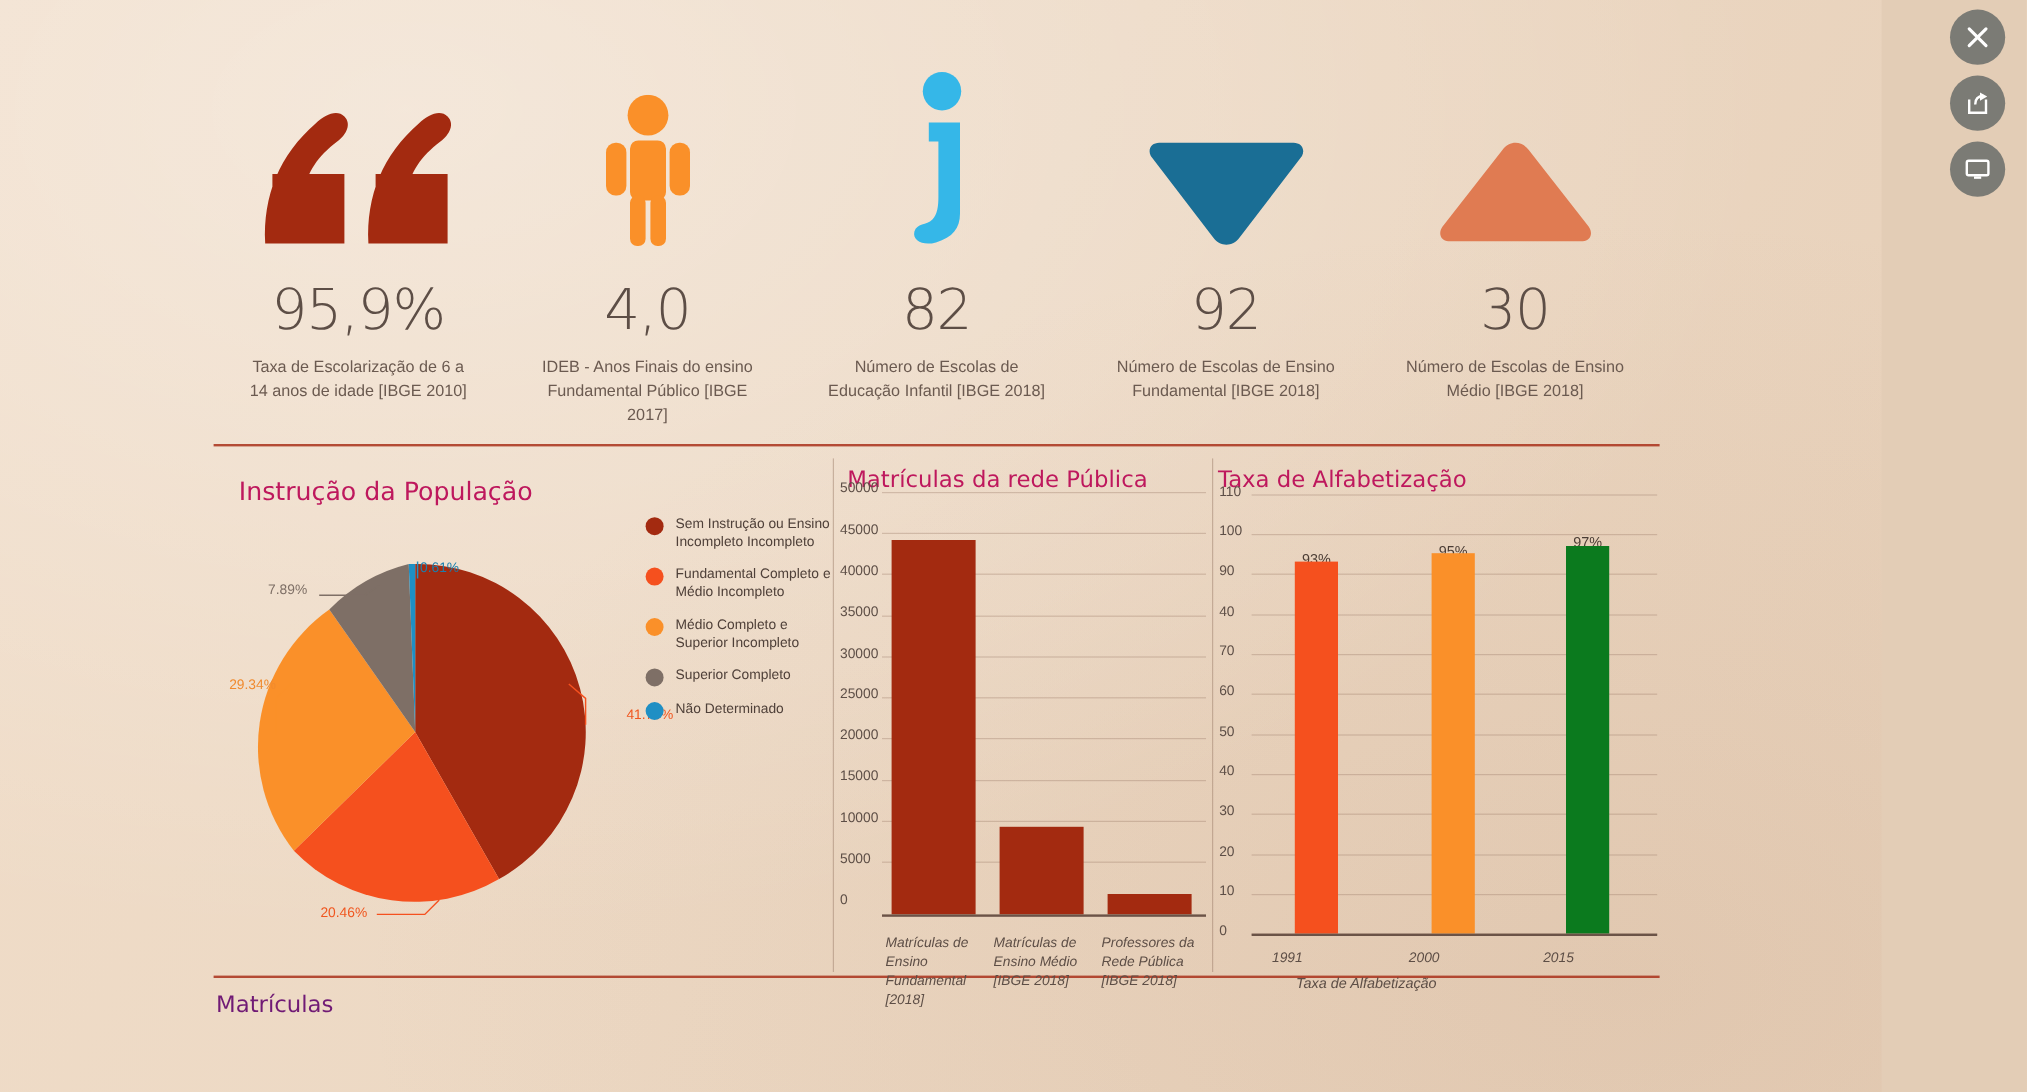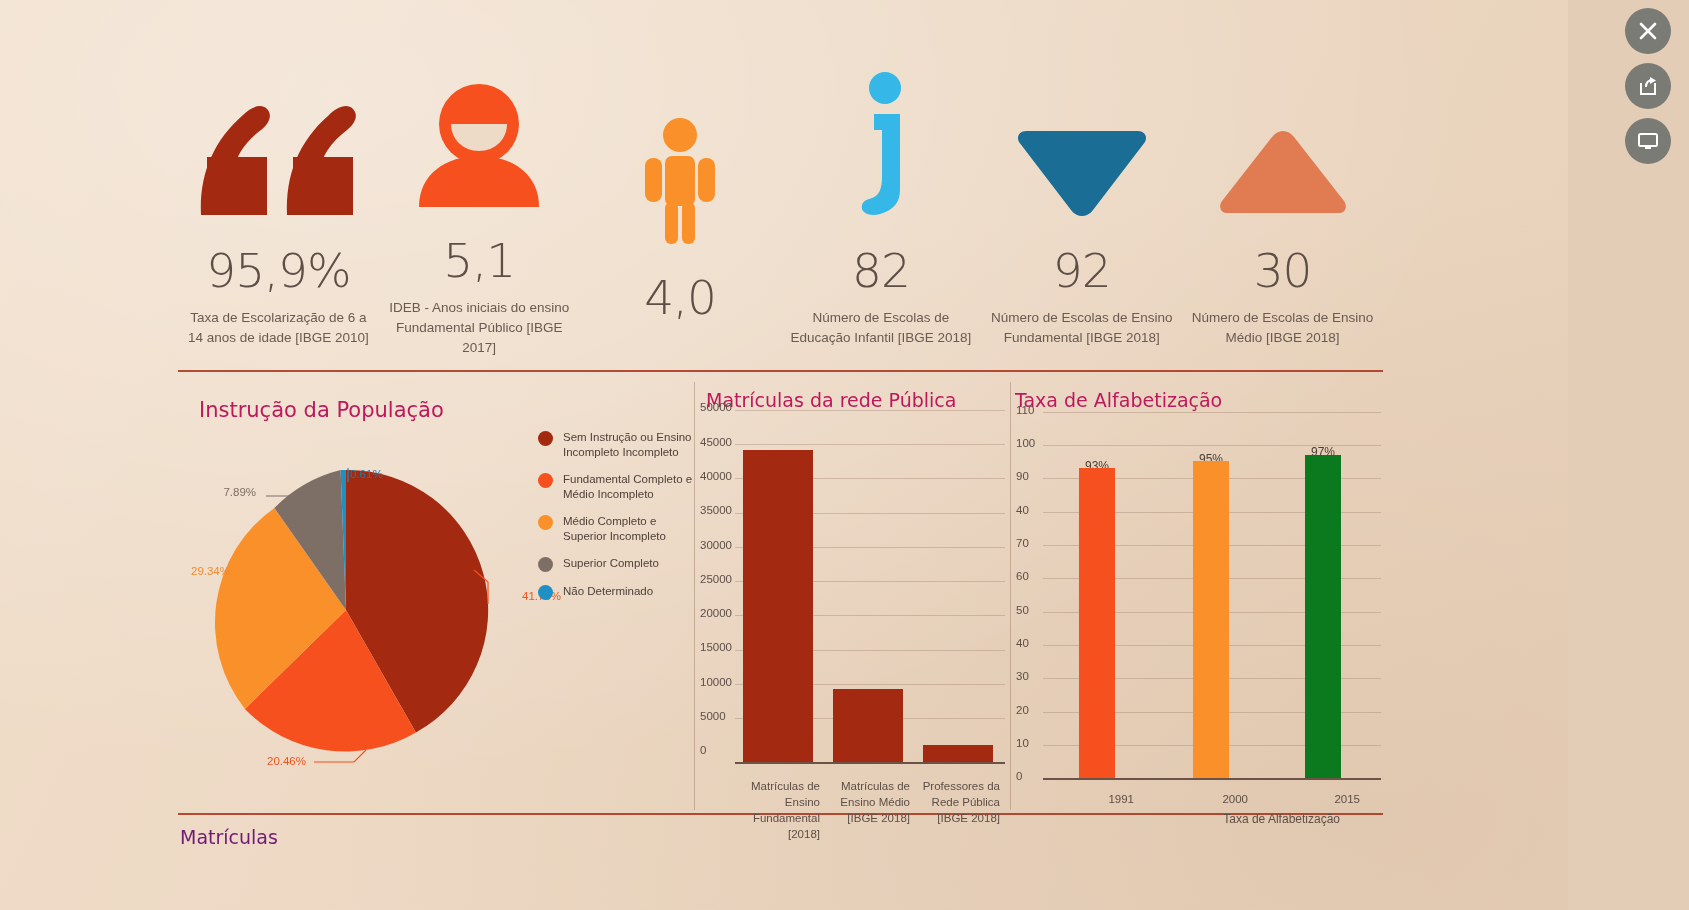--- a/index.html
+++ b/index.html
@@ -26,21 +26,21 @@
   .tools{position:absolute;right:18px;top:8px;width:46px;z-index:30;}
   .toolbtn{
     width:46px;height:46px;border-radius:50%;background:#7b7b75;
     margin-bottom:9px;display:flex;align-items:center;justify-content:center;
     cursor:pointer;
   }
   .toolbtn svg{display:block;}
 
   
   .kpis{position:absolute;left:178px;top:45px;width:1205px;height:315px;display:flex;}
-  .kpi{flex:1;display:flex;flex-direction:column;align-items:center;justify-content:center;}
+  .kpi{flex:1;display:flex;flex-direction:column;align-items:center;}
   .kpi-icon{height:160px;display:flex;align-items:flex-end;justify-content:center;}
   .kpi-value{
     font-size:47px;line-height:1;color:#5d4e46;margin-top:30px;
     font-family:"DejaVu Sans", sans-serif;font-weight:300;letter-spacing:-1px;
   }
   .kpi-label{
     font-size:13.5px;line-height:20px;text-align:center;color:#6b5a50;
     margin-top:14px;max-width:188px;
   }
   .divider{
@@ -64,21 +64,21 @@
   
   #legend{position:absolute;left:538px;top:430px;width:160px;}
   .leg-row{display:flex;align-items:flex-start;margin-bottom:12px;}
   .leg-dot{width:15px;height:15px;border-radius:50%;margin-right:10px;flex:0 0 15px;margin-top:1px;}
   .leg-txt{font-size:11.5px;line-height:15px;color:#4f4039;}
 
   
   .gridline{position:absolute;height:1px;background:rgba(160,130,110,.38);}
   .axis-tick{position:absolute;font-size:11.5px;color:#5d4e46;text-align:left;}
   .bar{position:absolute;}
-  .xlab{position:absolute;font-size:11.5px;line-height:16px;text-align:right;color:#5d4e46;}
+  .xlab{position:absolute;font-size:11.5px;line-height:16px;text-align:left;color:#5d4e46;font-style:italic;}
   .baseline{position:absolute;height:2px;background:#6b5347;}
   .bar-val{position:absolute;font-size:12px;color:#4a3c34;text-align:center;}
 
   #bottom-title{position:absolute;left:180px;top:826px;font-size:19px;color:#701a75;
     font-family:"DejaVu Sans", sans-serif;}
 </style>
 </head>
 <body>
 
 <div class="canvas">
@@ -89,44 +89,34 @@
       <div class="kpi-icon">
         <svg width="175" height="120" viewBox="0 0 175 120">
           <path fill="#a32a10" d="M10 118 C8 78 22 44 52 18 C60 10 70 6 76 12 C82 18 78 27 70 33 C54 45 44 60 44 72 L44 118 Z M16 118 L16 60 L76 60 L76 118 Z"></path>
           <path fill="#a32a10" d="M96 118 C94 78 108 44 138 18 C146 10 156 6 162 12 C168 18 164 27 156 33 C140 45 130 60 130 72 L130 118 Z M102 118 L102 60 L162 60 L162 118 Z"></path>
         </svg>
       </div>
       <div class="kpi-value">95,9%</div>
       <div class="kpi-label">Taxa de Escolarização de 6 a 14 anos de idade [IBGE 2010]</div>
     </div>
 
-    <div class="kpi">
-      <div class="kpi-icon">
-        <svg width="120" height="123" viewBox="0 0 120 123">
-          <circle cx="60" cy="40" r="40" fill="#f5501e"></circle>
-          <path fill="#f5501e" d="M0 123 C0 90 27 72 60 72 C93 72 120 90 120 123 Z"></path>
-          <path fill="#eddac7" d="M32 40 C32 55 44 67 60 67 C76 67 88 55 88 40 Z"></path>
-        </svg>
-      </div>
-      <div class="kpi-value">5,1</div>
-      <div class="kpi-label">IDEB - Anos iniciais do ensino Fundamental Público [IBGE 2017]</div>
-    </div>
 
     <div class="kpi">
       <div class="kpi-icon">
         <svg width="76" height="126" viewBox="0 0 76 126">
           <circle cx="38" cy="17" r="17" fill="#fa9029"></circle>
           <rect x="23" y="38" width="30" height="50" rx="7" fill="#fa9029"></rect>
           <rect x="3" y="40" width="17" height="44" rx="8" fill="#fa9029"></rect>
           <rect x="56" y="40" width="17" height="44" rx="8" fill="#fa9029"></rect>
           <rect x="23" y="84" width="13" height="42" rx="6" fill="#fa9029"></rect>
           <rect x="40" y="84" width="13" height="42" rx="6" fill="#fa9029"></rect>
         </svg>
       </div>
       <div class="kpi-value">4,0</div>
+      <div class="kpi-label">IDEB - Anos Finais do ensino Fundamental Público [IBGE 2017]</div>
     </div>
 
     <div class="kpi">
       <div class="kpi-icon">
         <svg width="62" height="145" viewBox="0 0 62 145">
           <circle cx="35" cy="16" r="16" fill="#35b7e8"></circle>
           <path fill="#35b7e8" d="M24 42 L50 42 L50 118 C50 130 44 138 30 142 C20 145 10 141 12 133 C14 126 22 128 27 123 C31 119 32 112 32 104 L32 58 L24 58 Z"></path>
         </svg>
       </div>
       <div class="kpi-value">82</div>

